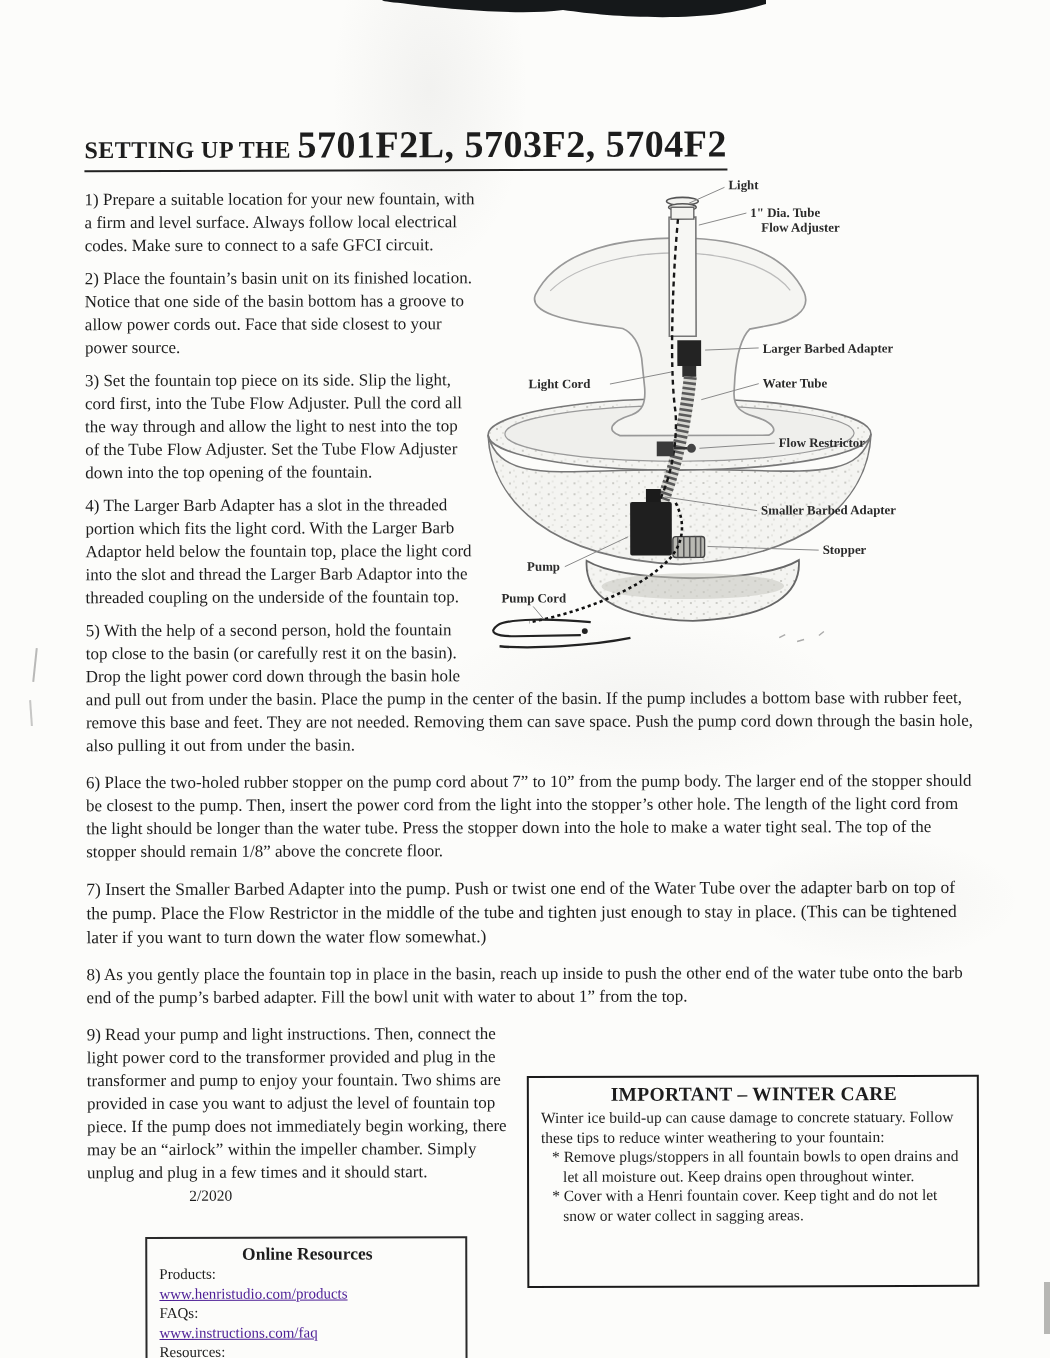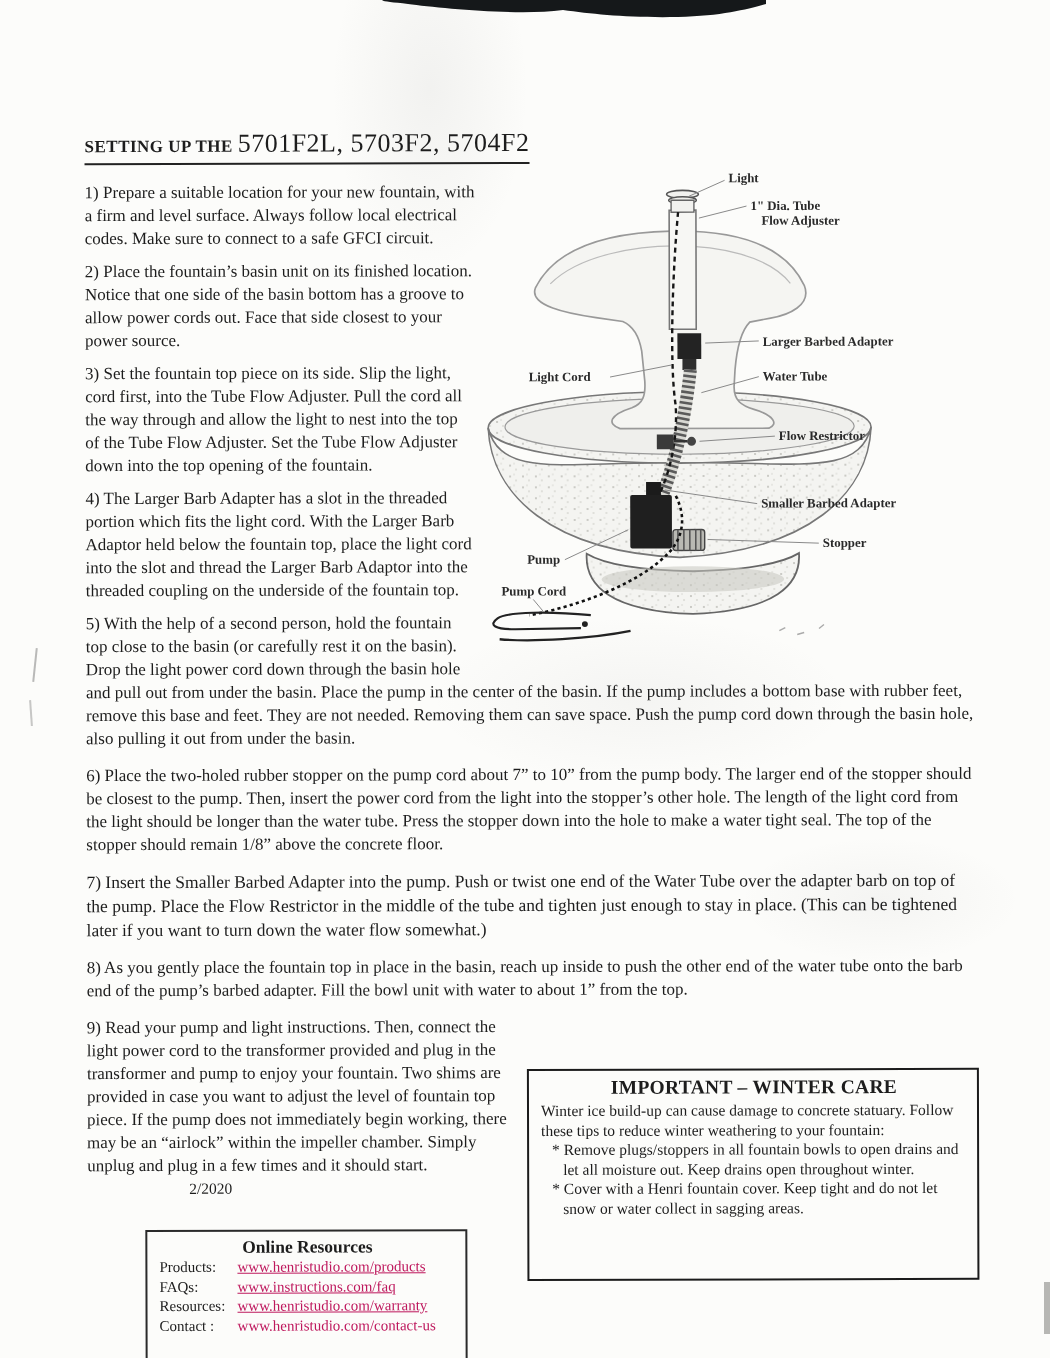--- a/index.html
+++ b/index.html
@@ -18,22 +18,22 @@
   .content { position:absolute; left:0; top:0; width:1050px; padding:122px 72px 0 86px; transform:rotate(-0.15deg); }
 
   
   .scan-blob { position:absolute; left:378px; top:0; width:390px; height:22px; }
   .edge-mark { position:absolute; right:0; top:1282px; width:6px; height:52px; background:#9a9a96; opacity:.7; }
   .margin-mark1 { position:absolute; left:34px; top:648px; width:3px; height:34px; border-left:2px solid rgba(60,60,60,.35); transform:rotate(6deg); }
   .margin-mark2 { position:absolute; left:30px; top:700px; width:3px; height:26px; border-left:2px solid rgba(60,60,60,.28); transform:rotate(-4deg); }
 
   
   .title-line { display:inline-block; border-bottom:2.5px solid #222; padding-bottom:3px; white-space:nowrap; }
-  .title-prefix { font-size:17px; font-weight:bold; letter-spacing:.5px; }
-  .title-models { font-size:26px; font-weight:normal; letter-spacing:.5px;margin-top:34px; }
+  .title-prefix { font-size:24px; font-weight:bold; letter-spacing:.5px; }
+  .title-models { font-size:38px; font-weight:bold; letter-spacing:.5px;margin-top:34px; }
 
   
   .step { font-size:17px; line-height:23px; margin-top:10px; text-align:left; }
   .main-flow { margin-top:16px; }
   .diagram-float { float:right; width:496px; height:488px; margin:-14px 0 4px 6px; }
   .date-tag { display:inline-block; margin-left:102px; font-size:15.5px; }
 
   
   .winter-box {
     float:right; width:452px; height:212px; margin-top:68px; margin-bottom:6px;
@@ -42,23 +42,23 @@
   .winter-title { text-align:center; font-weight:bold; font-size:19.5px; letter-spacing:.3px; margin-top:2px; }
   .winter-intro { font-size:15.5px; line-height:19.5px; margin-top:2px; }
   .winter-bullet { font-size:15.5px; line-height:19.5px; padding-left:22px; text-indent:-11px; }
 
   
   .online-box {
     width:322px; margin:30px 0 12px 58px; border:2.5px solid #2a2a2a;
     background:#fcfcfa; padding:5px 10px 23px 12px;
   }
   .online-title { text-align:center; font-weight:bold; font-size:17.5px; }
-  .online-row { display:flex; font-size:15px; line-height:19.5px; }
+  .online-row { display:flex; font-size:15px; line-height:19.5px;flex-direction:column; }
   .online-label { width:78px; flex:none; }
-  .online-url { text-decoration:underline; color:#be185d; }
+  .online-url { text-decoration:underline; color:#4c1d95; }
   .online-url.nounder { text-decoration:none; }
 
   
   .caution-box {
     width:384px; margin:13px 0 0 2px; border:2.5px solid #1b1b1b;
     background:#fcfcfa; padding:7px 10px; font-size:16px; line-height:21px;
   }
 
   .clearfix::after { content:""; display:block; clear:both; }
 

